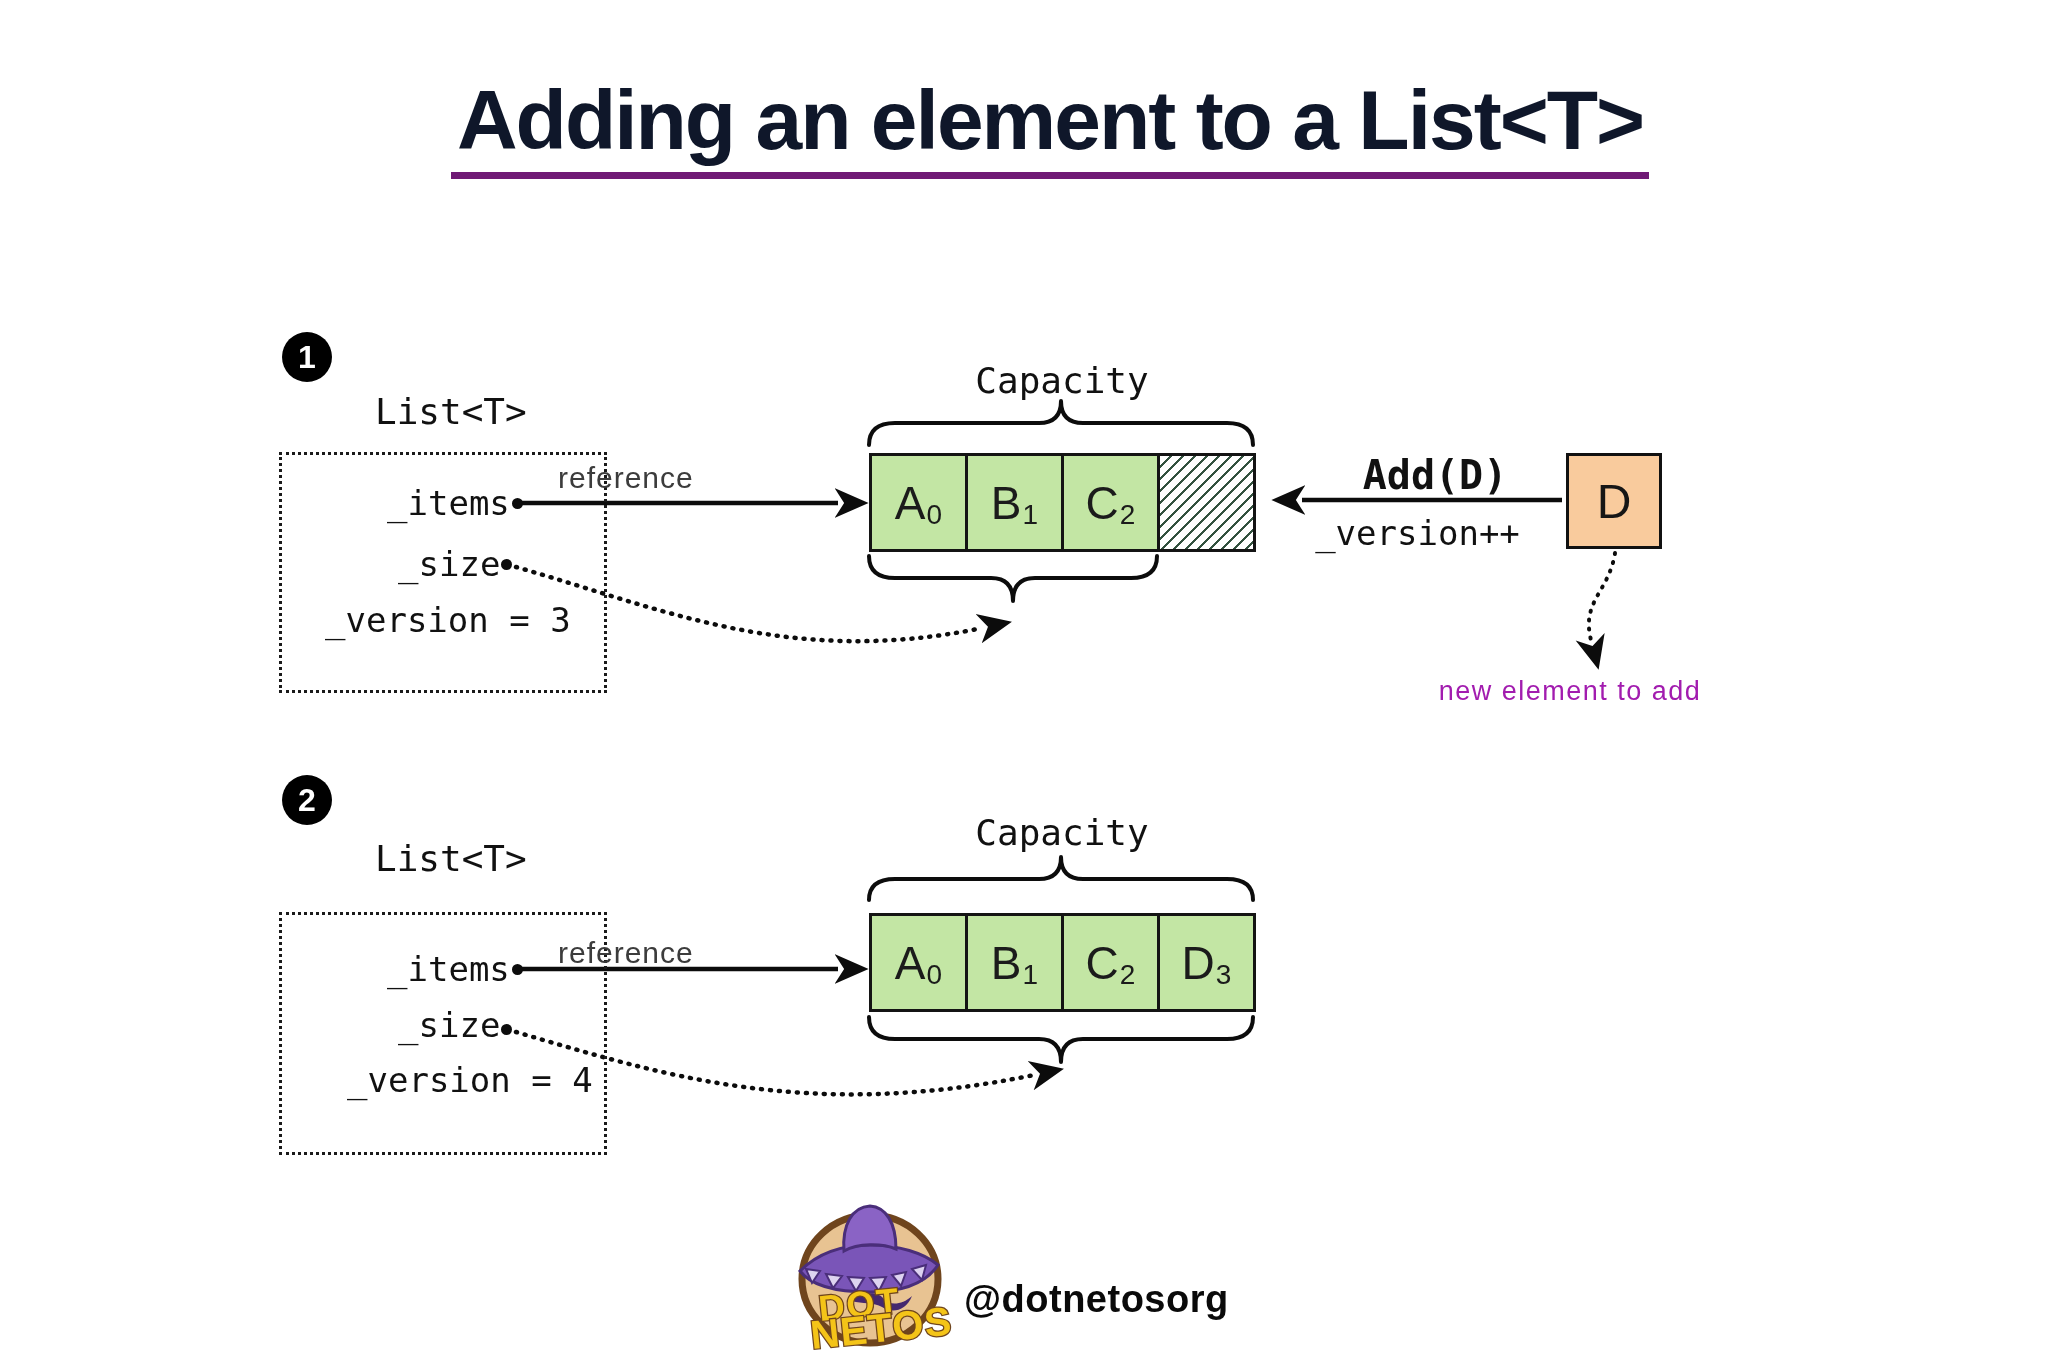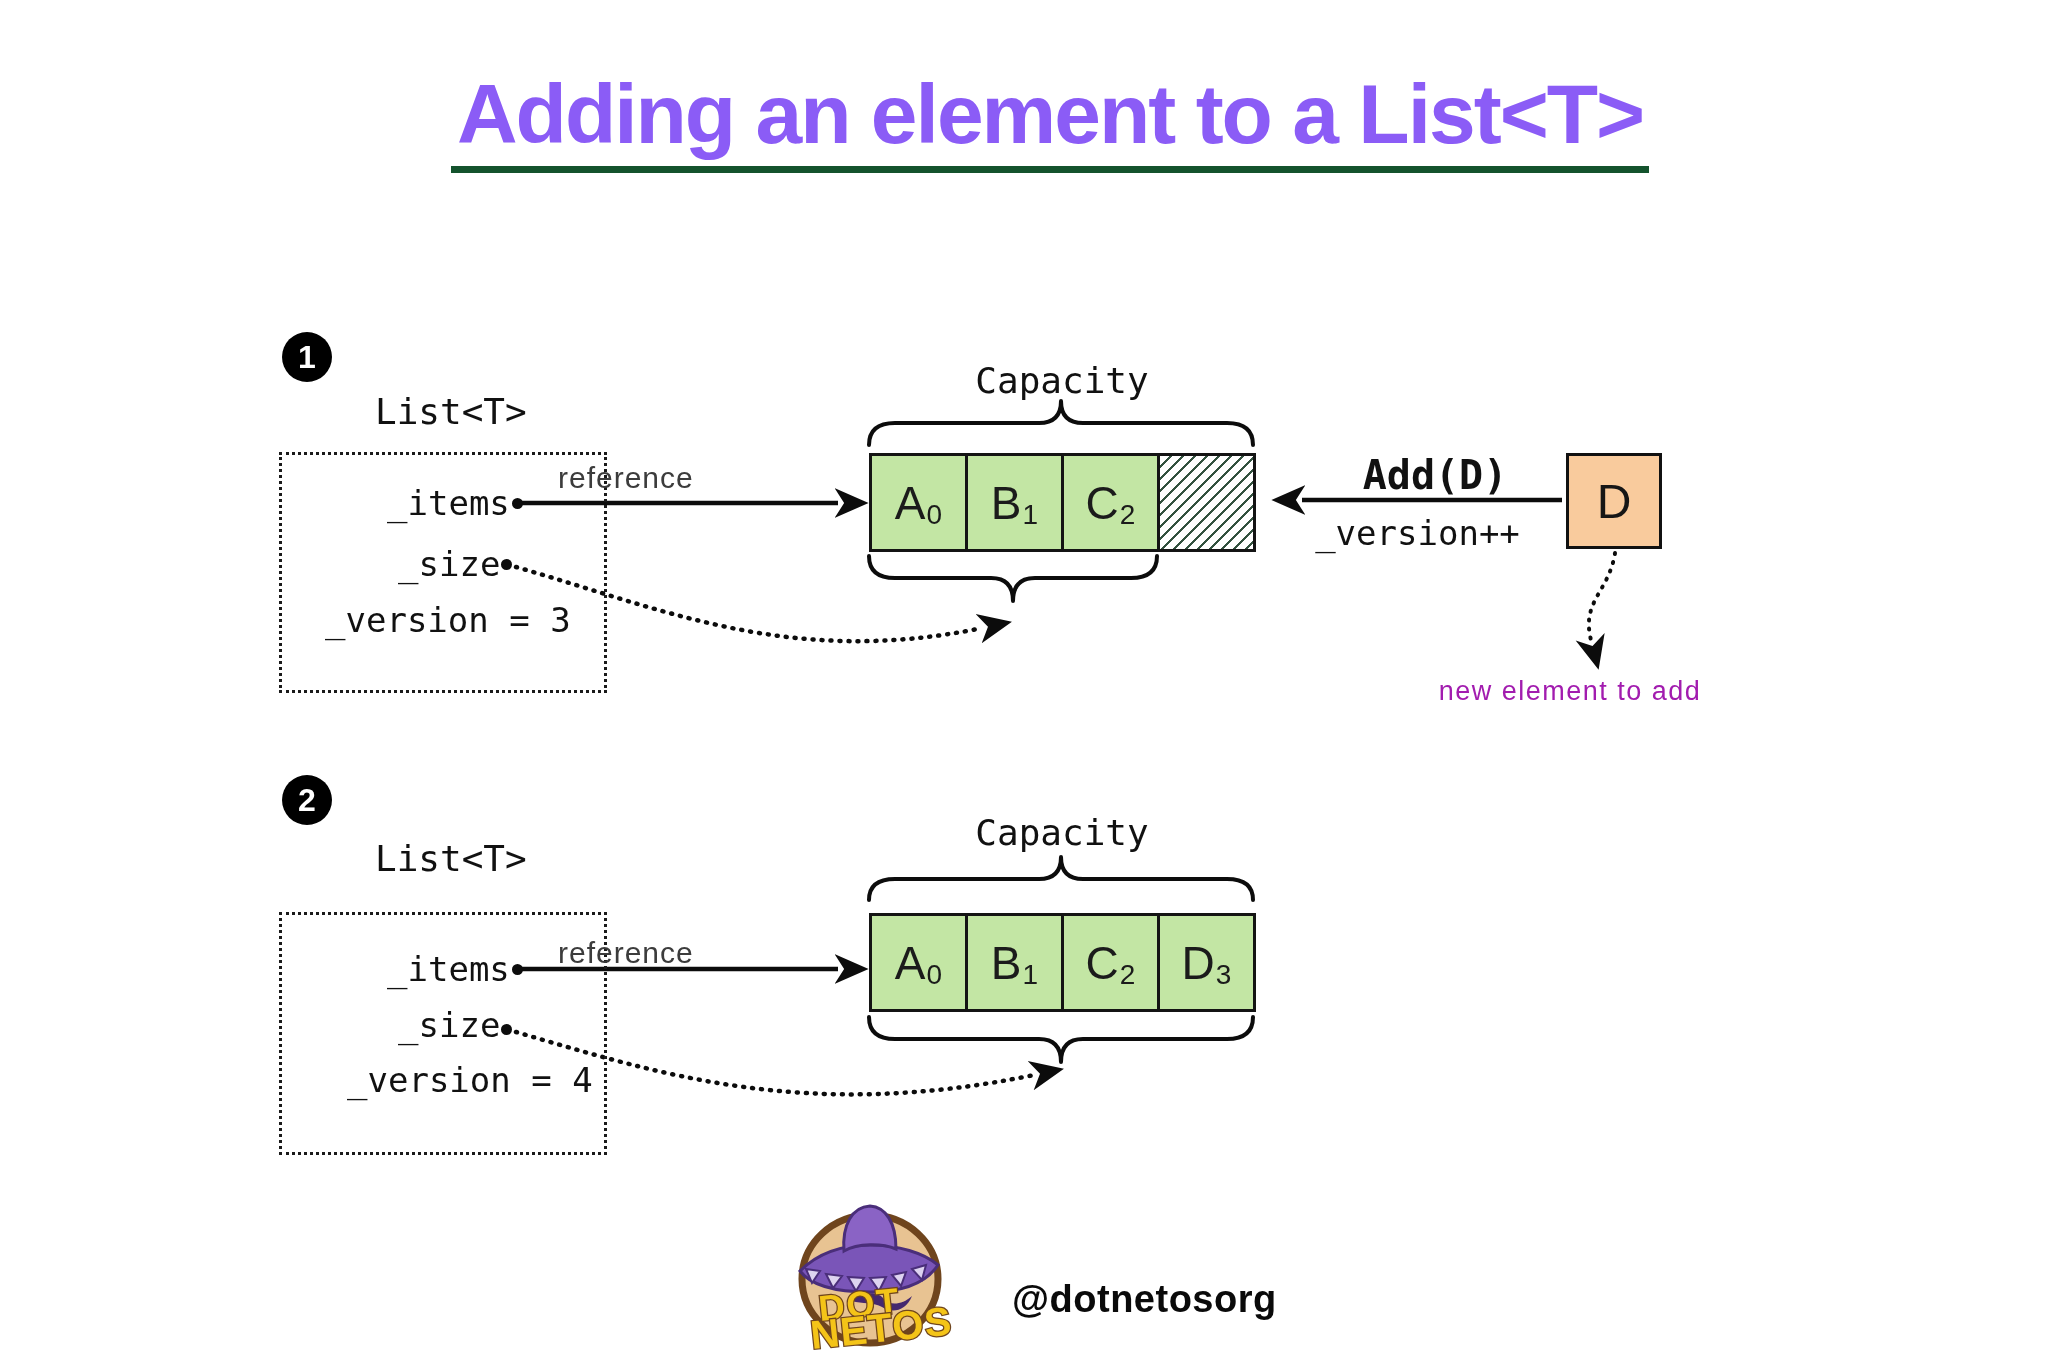--- a/index.html
+++ b/index.html
@@ -2,22 +2,22 @@
 <html><head>
 <meta charset="utf-8">
 <style>
   html,body{margin:0;padding:0;background:#ffffff;}
   #canvas{position:relative;width:2050px;height:1358px;background:#ffffff;overflow:hidden;
           font-family:"Liberation Sans",sans-serif;color:#111;}
   .abs{position:absolute;}
 
   
   #title-wrap{left:50px;top:66px;width:2000px;text-align:center;}
-  #title-wrap h1{display:inline-block;margin:6px;font-size:84px;font-weight:800;letter-spacing:-2px;
-                 color:#8b5cf6;border-bottom:7px solid #14532d;padding:0 6px 10px 6px;line-height:1.0;}
+  #title-wrap h1{display:inline-block;margin:12px;font-size:84px;font-weight:800;letter-spacing:-2px;
+                 color:#0f172a;border-bottom:7px solid #701a75;padding:0 6px 10px 6px;line-height:1.0;}
 
   
   .badge{width:50px;height:50px;border-radius:50%;background:#000;color:#fff;
          font-size:32px;font-weight:700;display:flex;align-items:center;justify-content:center;
          font-family:"Liberation Sans",sans-serif;}
 
   
   .mono{font-family:"DejaVu Sans Mono","Liberation Mono",monospace;}
   .type-label{font-size:36px;font-weight:400;line-height:42px;}
   .field{font-size:34px;line-height:42px;white-space:pre;}
@@ -161,15 +161,15 @@
         <path d="M40 77 L56 79 L47 91 Z"></path>
       <path d="M62 80 L78 81 L70 94 Z"></path>
         <path d="M84 81 L100 80 L93 94 Z"></path>
       <path d="M106 78 L120 75 L115 89 Z"></path>
         <path d="M126 72 L140 68 L136 83 Z"></path>
     </g>
     <path d="M66 104 C76 94 92 94 98 102 C104 109 116 108 126 99 C120 114 106 117 96 110 C88 105 76 107 66 104 Z" fill="#45286f"></path>
     <text x="34" y="124" transform="rotate(-6 34 124)" font-family="Liberation Sans, sans-serif" font-weight="800" font-size="36" fill="#f4c418" stroke="#6f451d" stroke-width="2.5" paint-order="stroke" letter-spacing="2">DOT</text>
     <text x="26" y="152" transform="rotate(-6 26 152)" font-family="Liberation Sans, sans-serif" font-weight="800" font-size="40" fill="#f4c418" stroke="#6f451d" stroke-width="2.5" paint-order="stroke" letter-spacing="1">NETOS</text>
   </svg>
-  <div class="abs" id="footer-handle" style="left:1012px;top:1278px;">@dotnetosorg</div>
+  <div class="abs" id="footer-handle" style="left:964px;top:1278px;">@dotnetosorg</div>
 
 </div>
 
 </body></html>

